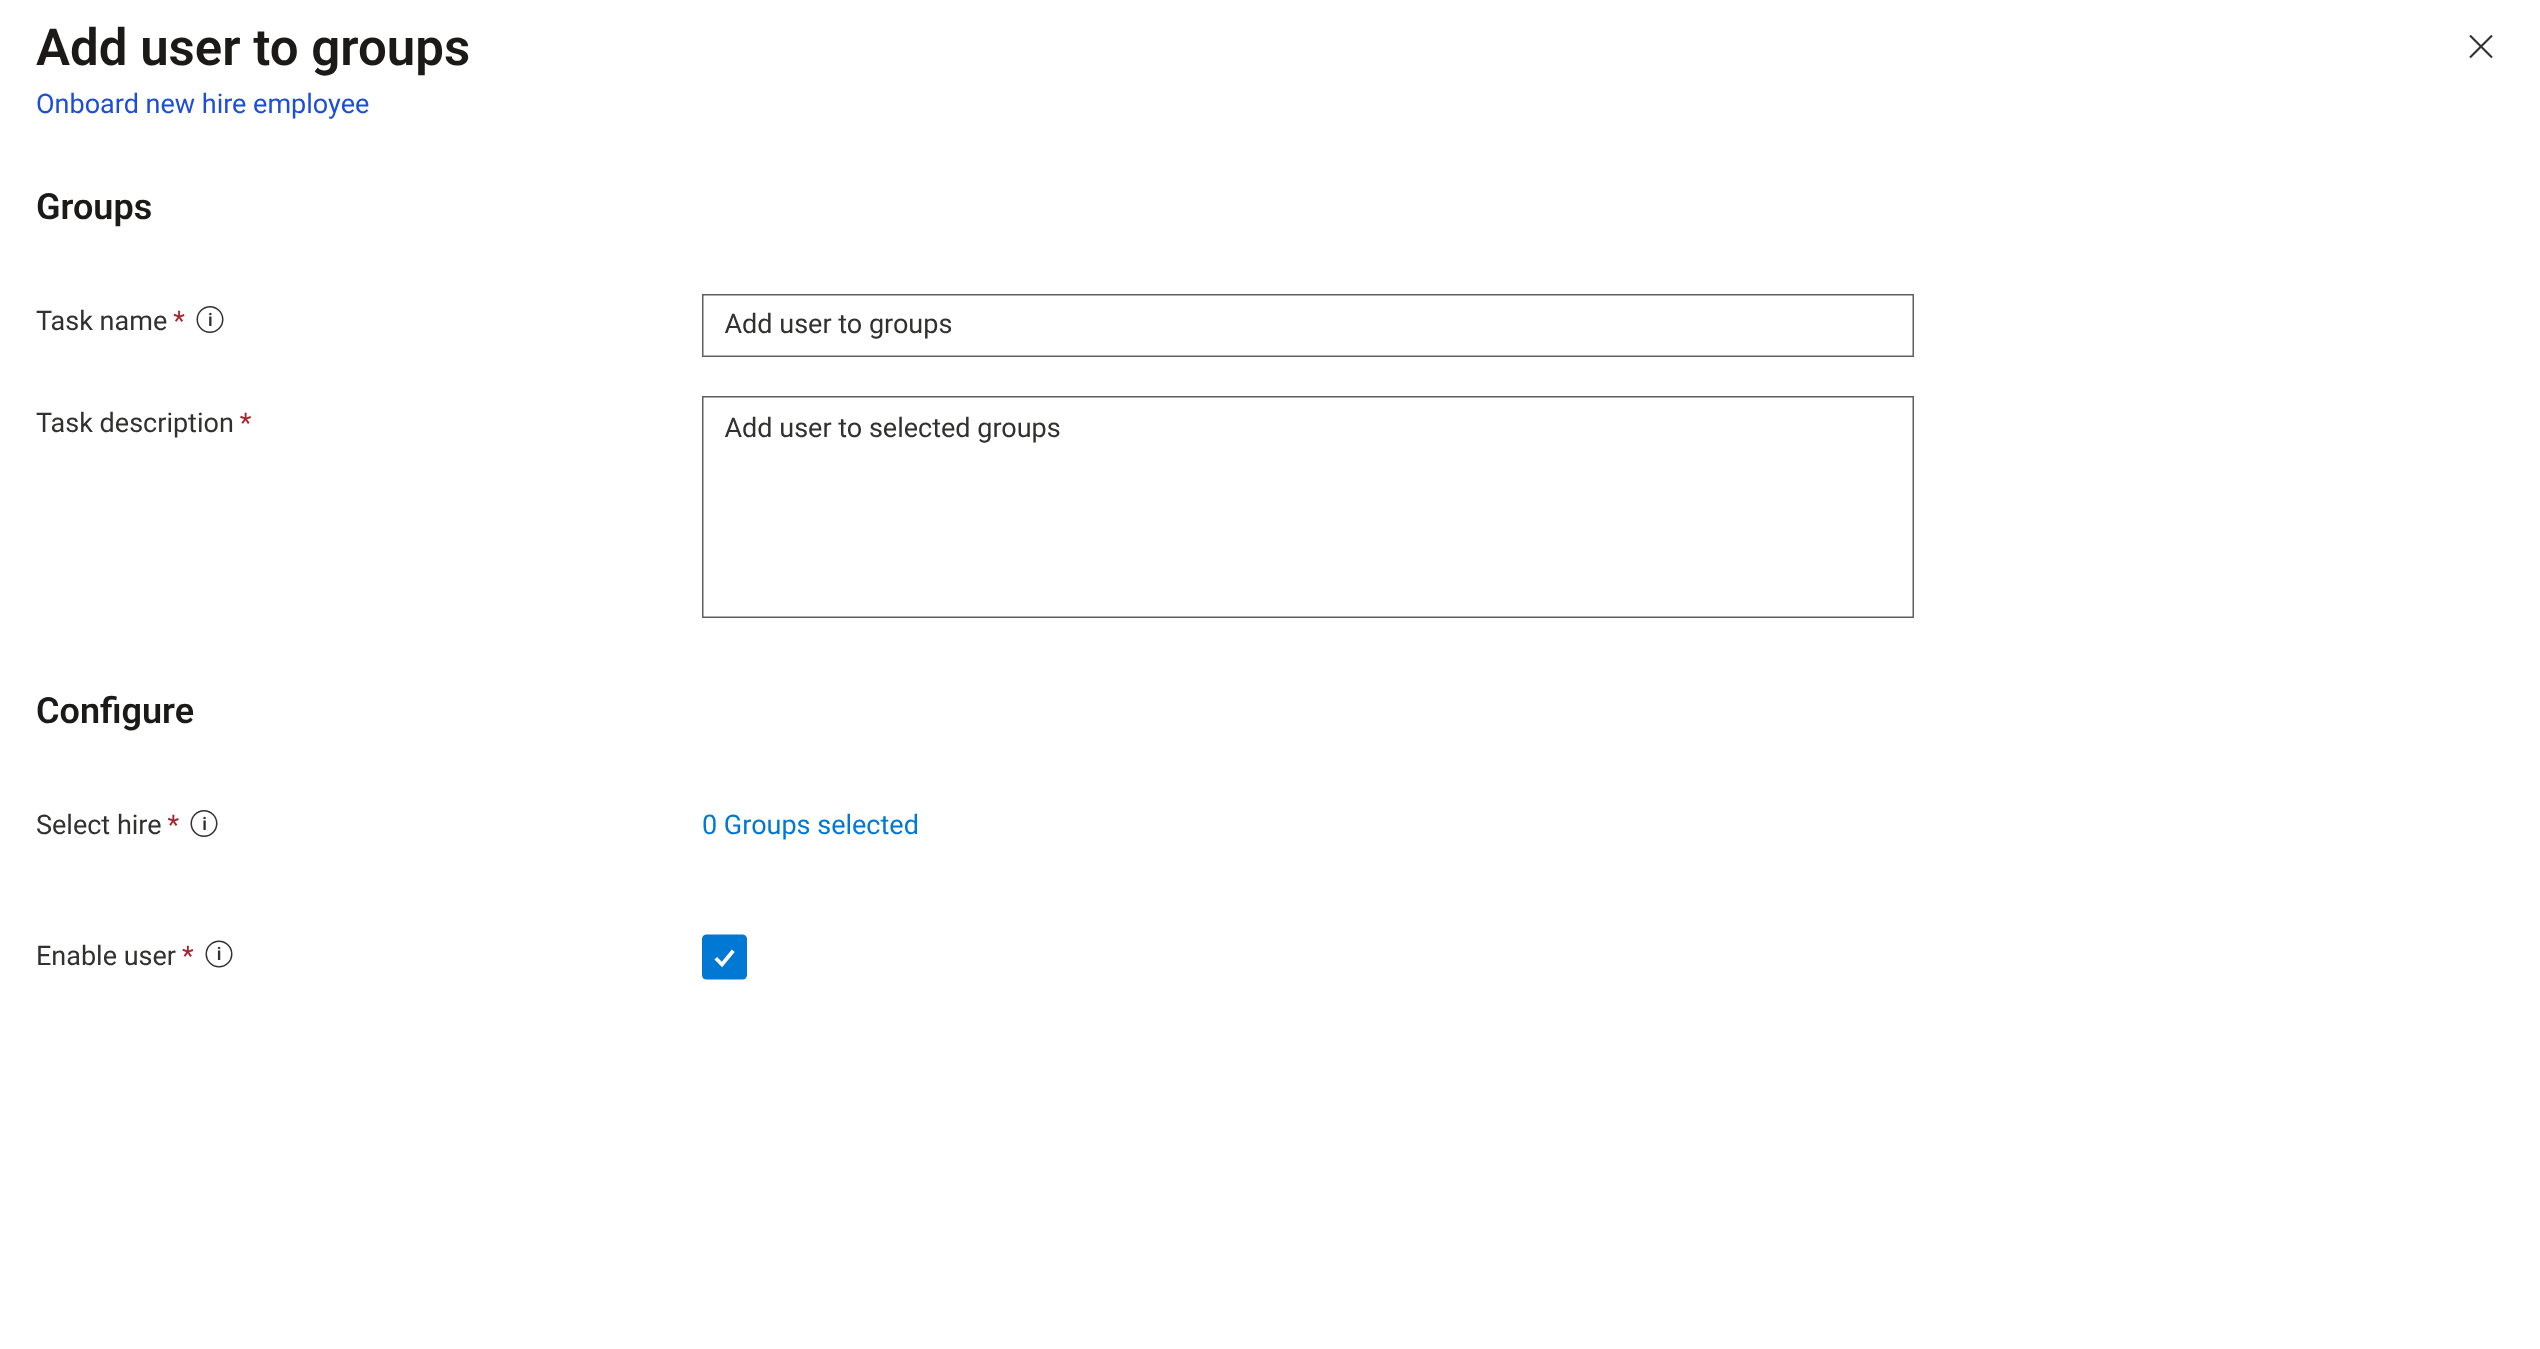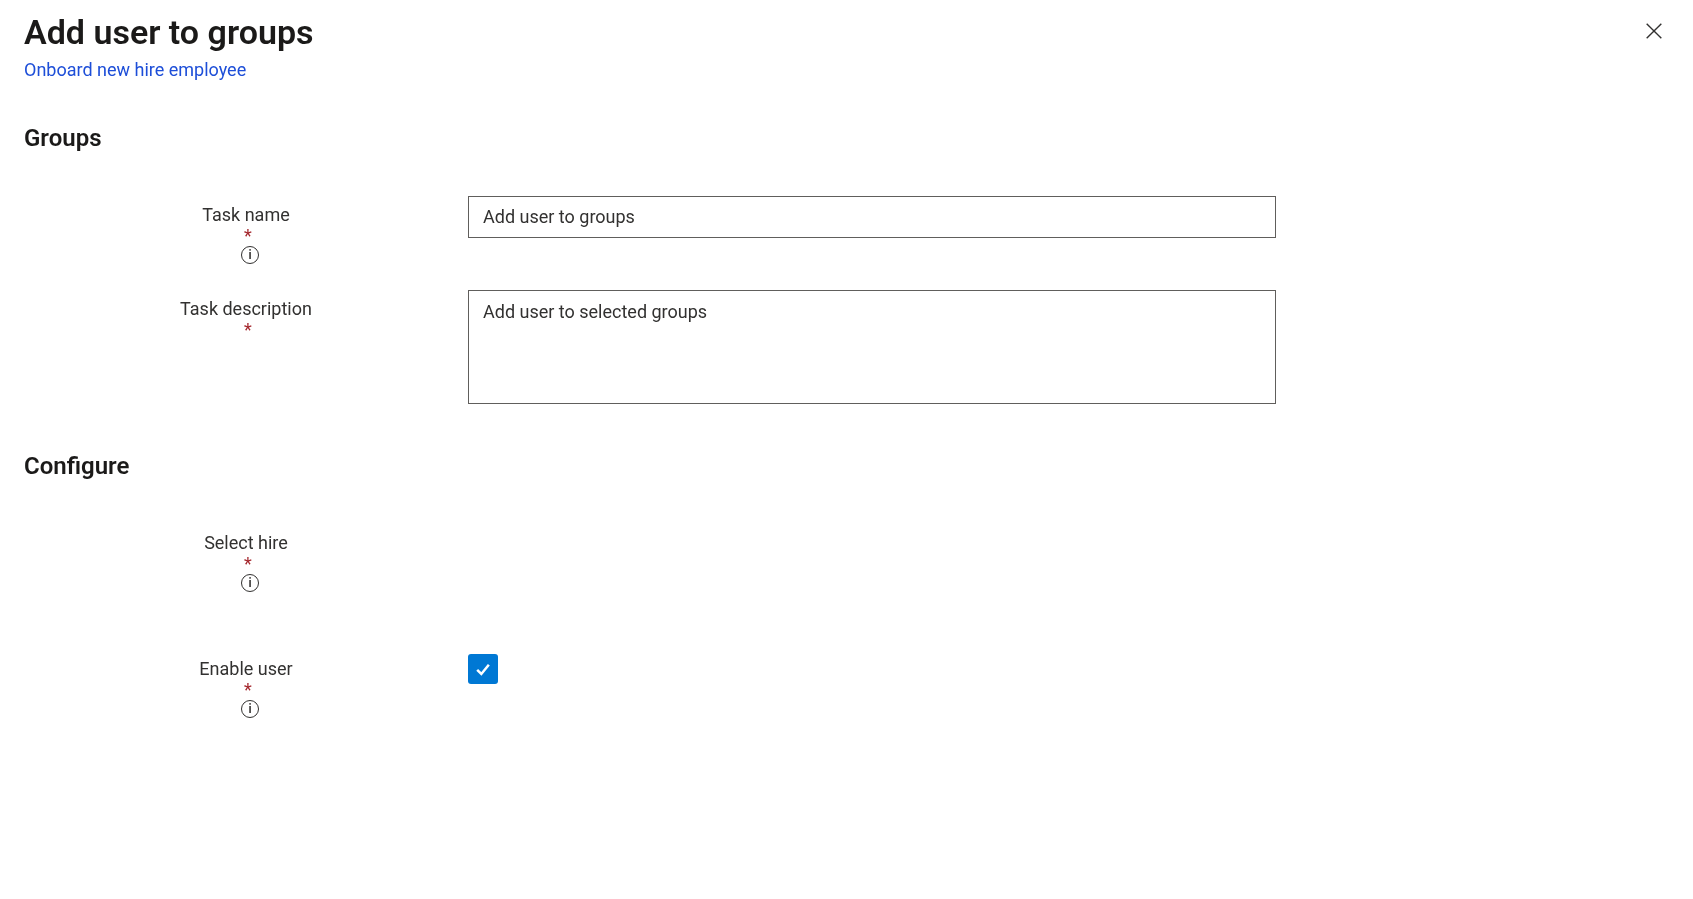--- a/index.html
+++ b/index.html
@@ -54,23 +54,21 @@
       display: flex;
       align-items: flex-start;
       margin-bottom: 26px;
     }
     .form-label {
       width: 444px;
       flex-shrink: 0;
       font-size: 18px;
       color: #323130;
       display: flex;
-      align-items: center;
       padding-top: 8px;
-      flex-direction: column;
     }
     .required {
       color: #a4262c;
       margin-left: 4px;
     }
     .info-icon {
       display: inline-flex;
       align-items: center;
       justify-content: center;
       width: 18px;
@@ -92,21 +90,21 @@
       padding: 8px 14px;
       font-size: 18px;
       font-family: inherit;
       color: #323130;
       border: 1px solid #605e5c;
       background: #ffffff;
       outline: none;
     }
     .textarea-input {
       width: 100%;
-      height: 114px;
+      height: 148px;
       padding: 10px 14px;
       font-size: 18px;
       font-family: inherit;
       color: #323130;
       border: 1px solid #605e5c;
       background: #ffffff;
       outline: none;
       resize: none;
     }
     .link-text {
@@ -181,20 +179,23 @@
 
 <h2 class="section-heading">Configure</h2>
 
 <div class="configure-section">
   <div class="form-row">
     <div class="form-label">
       <span>Select hire</span>
       <span class="required">*</span>
       <span class="info-icon">i</span>
     </div>
+    <div class="form-control">
+      <span class="link-text">0 Groups selected</span>
+    </div>
   </div>
 
   <div class="form-row">
     <div class="form-label">
       <span>Enable user</span>
       <span class="required">*</span>
       <span class="info-icon">i</span>
     </div>
     <div class="form-control checkbox-wrap">
       <div class="checkbox">

